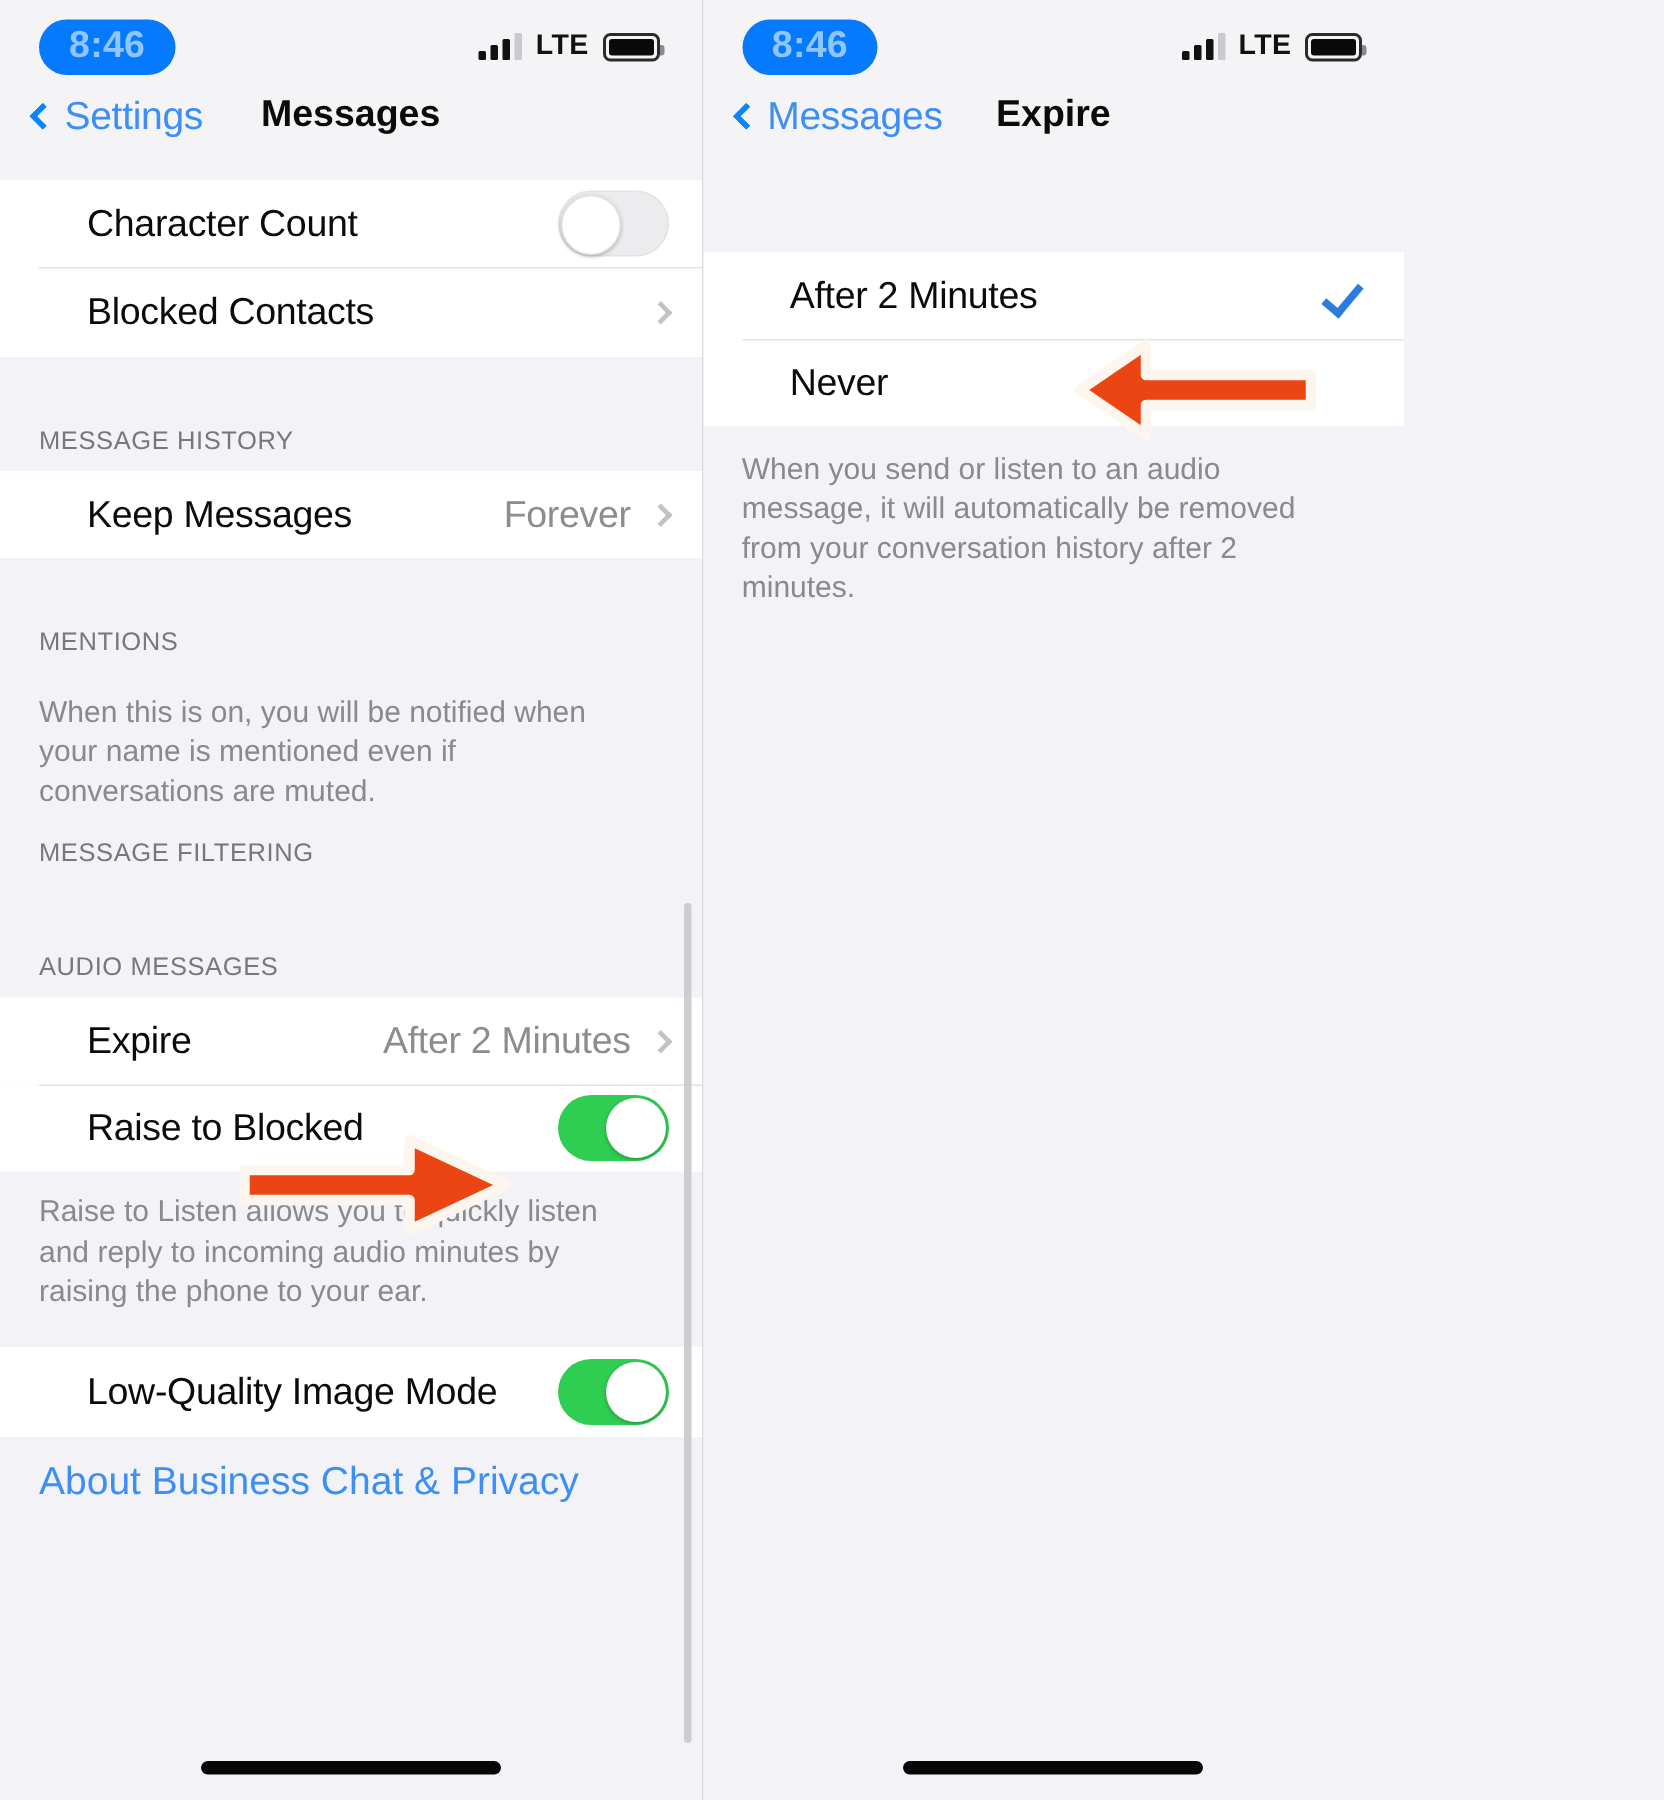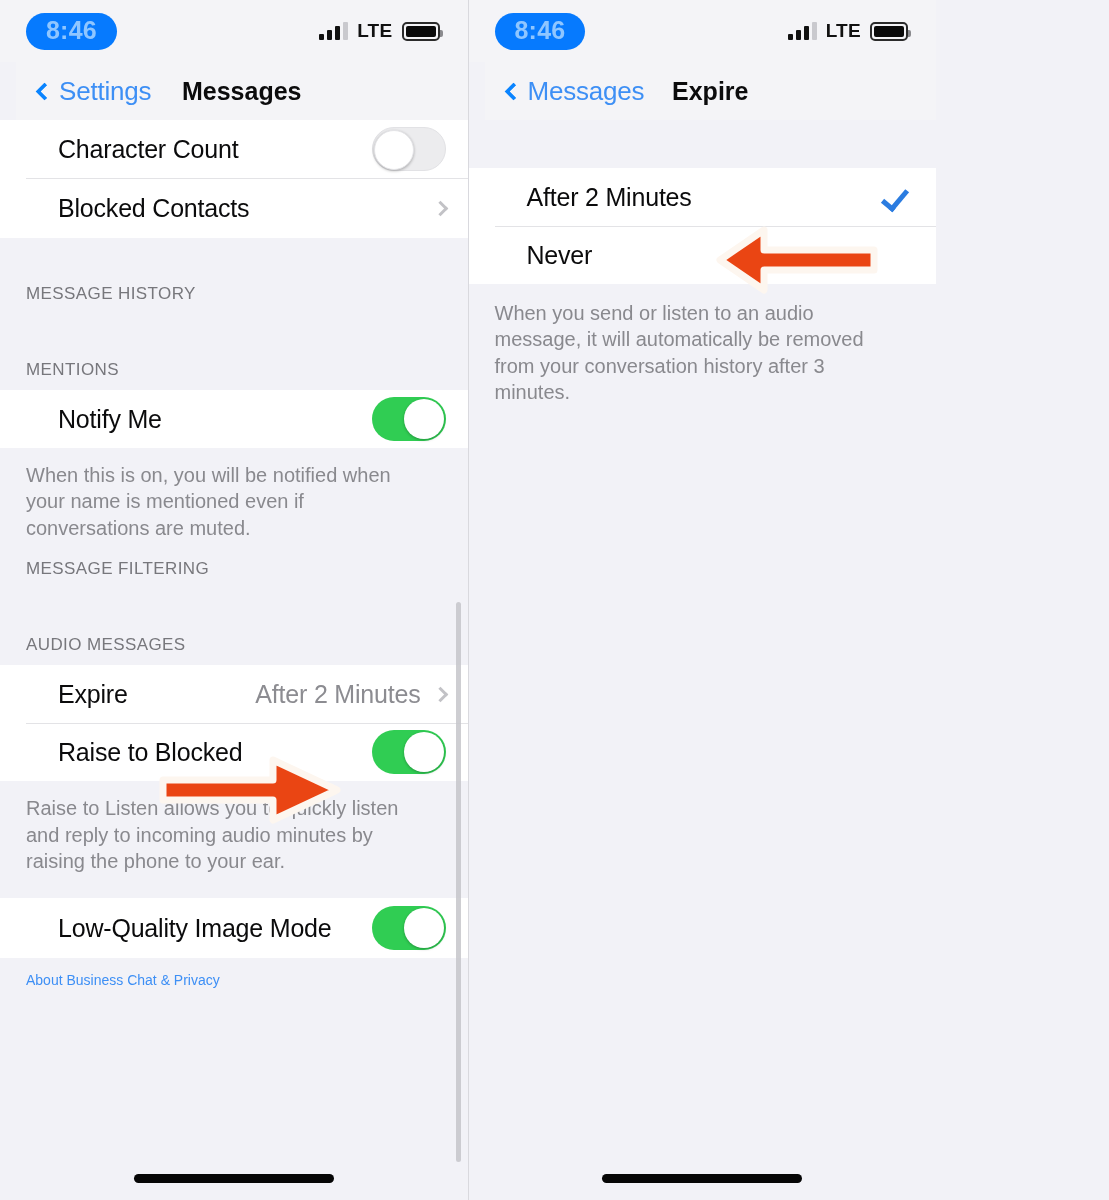--- a/index.html
+++ b/index.html
@@ -55,24 +55,23 @@
     content: ""; position: absolute; right: -5px; top: 6px;
     width: 3px; height: 7px; background: #8a8a8e; border-radius: 0 2px 2px 0;
   }
   .battery span { display: block; height: 100%; width: 100%; background: #0a0a0a; border-radius: 2px; }
 
   
   .navbar {
     height: 58px;
     position: relative;
     display: flex;
-    align-items: center;
+    align-items: flex-start;
     padding: 0 18px;
     background: #f4f4f7;
-    margin-left: 16px;
   }
   .nav-back { display: flex; align-items: center; gap: 8px; cursor: pointer; }
   .chevron-left {
     width: 13px; height: 13px;
     border-left: 4px solid #0a84ff; border-bottom: 4px solid #0a84ff;
     transform: rotate(45deg); border-radius: 1px;
     margin-left: 4px;
   }
   .nav-back-label { color: #3d8ff5; font-size: 26px; letter-spacing: -0.2px; }
   .nav-title {
@@ -112,21 +111,21 @@
   .footnote {
     background: #f2f2f7;
     color: #89898e;
     font-size: 20px;
     line-height: 1.32;
     padding: 12px 40px 20px 26px;
   }
   .link-row {
     background: #f2f2f7;
     color: #3d8ff5;
-    font-size: 14px;
+    font-size: 26px;
     padding: 14px 26px 10px;
     cursor: pointer;
   }
 
   
   .toggle {
     width: 74px; height: 44px; border-radius: 22px;
     position: relative; flex: none; cursor: pointer;
   }
   .toggle .knob {
@@ -200,29 +199,28 @@
             <span class="knob"></span>
           </span>
       </div>
       <div class="cell" style="height:60px">
         <span class="cell-label">Blocked Contacts</span>
         <span class="chevron-right"></span>
       </div>
 
       <div class="group-gap" style="height:46px"></div>
       <div class="sec-header">MESSAGE HISTORY</div>
+      <div class="cell" style="height:58px">
+        <span class="cell-label">Keep Messages</span>
+        <span class="cell-value">Forever</span>
+        <span class="chevron-right"></span>
+      </div>
 
       <div class="group-gap" style="height:46px"></div>
       <div class="sec-header">MENTIONS</div>
-      <div class="cell" style="height:58px">
-        <span class="cell-label">Notify Me</span>
-        <span class="toggle on">
-            <span class="knob"></span>
-          </span>
-      </div>
       <div class="footnote" style="padding-top:14px;padding-bottom:18px;padding-right:70px">When this is on, you will be notified when your name is mentioned even if conversations are muted.</div>
 
       <div class="sec-header">MESSAGE FILTERING</div>
 
       <div class="group-gap" style="height:46px"></div>
       <div class="sec-header">AUDIO MESSAGES</div>
       <div class="cell" style="height:58px">
         <span class="cell-label">Expire</span>
         <span class="cell-value">After 2 Minutes</span>
         <span class="chevron-right"></span>
@@ -286,21 +284,21 @@
       <div class="group-gap" style="height:48px"></div>
 
       <div class="cell" style="height:58px">
         <span class="cell-label">After 2 Minutes</span>
         <span class="checkmark"></span>
       </div>
       <div class="cell" style="height:58px">
         <span class="cell-label">Never</span>
       </div>
 
-      <div class="footnote" style="padding-top:16px;padding-right:50px">When you send or listen to an audio message, it will automatically be removed from your conversation history after 3 minutes.</div>
+      <div class="footnote" style="padding-top:16px;padding-right:50px">When you send or listen to an audio message, it will automatically be removed from your conversation history after 2 minutes.</div>
     </div>
 
     <svg class="arrow" style="left:243px; top:222px;" width="170" height="76" viewBox="0 0 170 76">
       <g>
         <path d="M162 28 L52 28 L52 8 L8 38 L52 68 L52 48 L162 48 Z" fill="#ea4513" stroke="#fdf6ef" stroke-width="7" stroke-linejoin="round"></path>
       </g>
     </svg>
 
     <div class="home-indicator"></div>
   </div>

